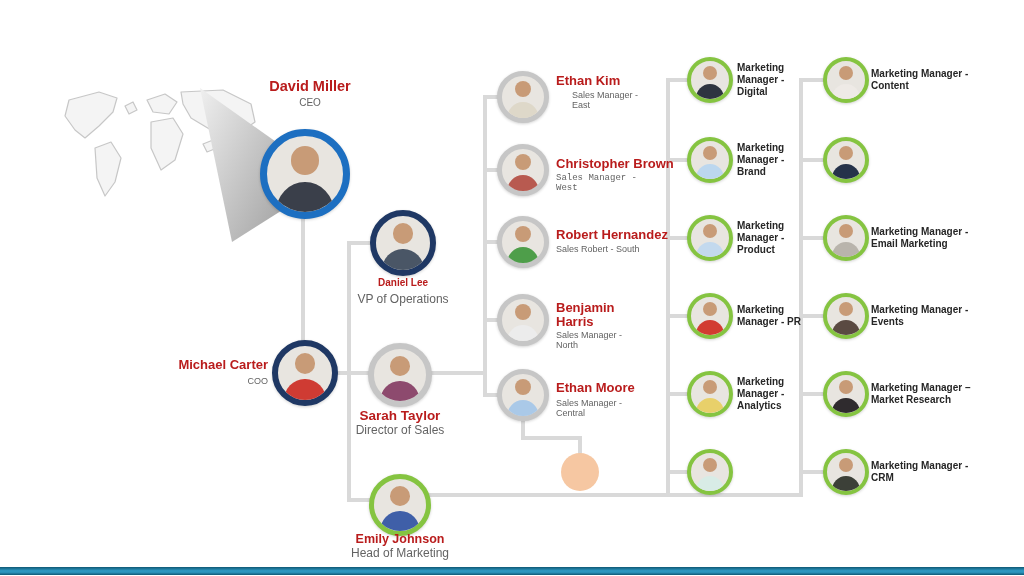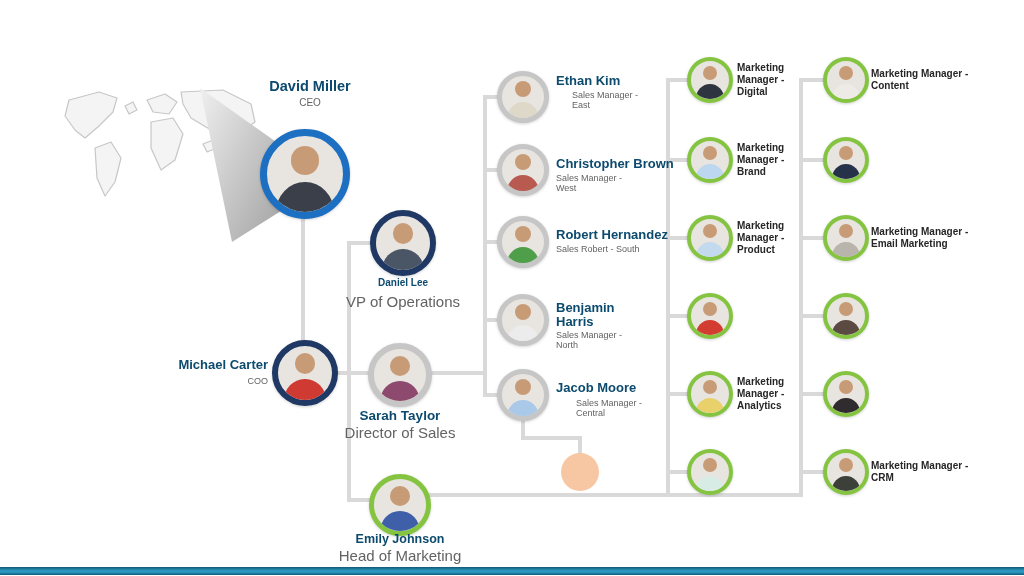--- a/index.html
+++ b/index.html
@@ -15,22 +15,22 @@
   .av-head{position:absolute;left:31%;top:13%;width:38%;height:38%;border-radius:50%;background:#c89b77;}
   .av-body{position:absolute;left:12%;bottom:-3%;width:76%;height:42%;
            border-radius:50% 50% 0 0/95% 95% 0 0;background:#888;}
   .sz90{width:90px;height:90px;border-width:7px}
   .sz66{width:66px;height:66px;border-width:6px}
   .sz64{width:64px;height:64px;border-width:6px}
   .sz62{width:62px;height:62px;border-width:5px}
   .sz52{width:52px;height:52px;border-width:5px}
   .sz46{width:46px;height:46px;border-width:4px}
   
-  .name{position:absolute;font-weight:700;color:#0c4a6e;font-size:13px;line-height:1.1;z-index:4;}
-  .role{position:absolute;color:#636363;font-size:15px;line-height:1.15;z-index:4;}
+  .name{position:absolute;font-weight:700;color:#b91c1c;font-size:13px;line-height:1.1;z-index:4;}
+  .role{position:absolute;color:#636363;font-size:12px;line-height:1.15;z-index:4;}
   .ctr{text-align:center}.rgt{text-align:right}
   .big{font-size:14.5px}
   .mk{position:absolute;display:flex;align-items:center;font-weight:700;color:#262626;
       font-size:10px;line-height:1.2;z-index:4;}
   .node{position:absolute;border-radius:50%;z-index:2;}
   .map,.wedge{position:absolute;z-index:0;}
   .footer{position:absolute;left:0;right:0;bottom:1px;height:8px;z-index:5;
           background:linear-gradient(180deg,#0f5874 0%,#2c96bf 45%,#2c96bf 65%,#0f5874 100%);}
 </style>
 </head>
@@ -131,42 +131,42 @@
     <span class="av-body" style="background: rgb(222, 216, 201);"></span>
   </div>
   <div class="name" style="left:556px;top:74px;width:120px;">Ethan Kim</div>
   <div class="role" style="left:556px;top:90px;width:86px;font-size:9px;margin-left:16px;">Sales Manager - East</div>
 
   <div class="avatar sz52" style="left: 497px; top: 144px; border-color: rgb(198, 198, 198);">
     <span class="av-head"></span>
     <span class="av-body" style="background: rgb(184, 90, 80);"></span>
   </div>
   <div class="name" style="left:556px;top:157px;width:130px;">Christopher Brown</div>
-  <div class="role" style="left:556px;top:173px;width:86px;font-size:9px;">Sales Manager - West</div>
+  <div class="role" style="left:556px;top:173px;width:86px;font-size:9px;font-family:Liberation Mono, monospace;">Sales Manager - West</div>
 
   <div class="avatar sz52" style="left: 497px; top: 216px; border-color: rgb(198, 198, 198);">
     <span class="av-head"></span>
     <span class="av-body" style="background: rgb(78, 158, 74);"></span>
   </div>
   <div class="name" style="left:556px;top:228px;width:130px;">Robert Hernandez</div>
   <div class="role" style="left:556px;top:244px;width:86px;font-size:9px;">Sales Robert - South</div>
 
   <div class="avatar sz52" style="left: 497px; top: 294px; border-color: rgb(198, 198, 198);">
     <span class="av-head"></span>
     <span class="av-body" style="background: rgb(236, 236, 236);"></span>
   </div>
   <div class="name" style="left:556px;top:301px;width:70px;">Benjamin Harris</div>
   <div class="role" style="left:556px;top:330px;width:86px;font-size:9px;">Sales Manager - North</div>
 
   <div class="avatar sz52" style="left: 497px; top: 369px; border-color: rgb(198, 198, 198);">
     <span class="av-head"></span>
     <span class="av-body" style="background: rgb(170, 201, 232);"></span>
   </div>
-  <div class="name" style="left:556px;top:381px;width:130px;">Jacob Moore</div>
-  <div class="role" style="left:556px;top:398px;width:86px;font-size:9px;margin-left:20px;">Sales Manager - Central</div>
+  <div class="name" style="left:556px;top:381px;width:130px;">Ethan Moore</div>
+  <div class="role" style="left:556px;top:398px;width:86px;font-size:9px;">Sales Manager - Central</div>
 
   <div class="avatar sz46" style="left: 687px; top: 57px; border-color: rgb(133, 196, 65);">
     <span class="av-head"></span>
     <span class="av-body" style="background: rgb(46, 52, 64);"></span>
   </div>
   <div class="mk" style="left:737px;top:56px;width:70px;height:48px;">Marketing Manager - Digital</div>
 
   <div class="avatar sz46" style="left: 687px; top: 137px; border-color: rgb(133, 196, 65);">
     <span class="av-head"></span>
     <span class="av-body" style="background: rgb(188, 215, 239);"></span>
@@ -176,20 +176,21 @@
   <div class="avatar sz46" style="left: 687px; top: 215px; border-color: rgb(133, 196, 65);">
     <span class="av-head"></span>
     <span class="av-body" style="background: rgb(195, 217, 238);"></span>
   </div>
   <div class="mk" style="left:737px;top:214px;width:70px;height:48px;">Marketing Manager - Product</div>
 
   <div class="avatar sz46" style="left: 687px; top: 293px; border-color: rgb(133, 196, 65);">
     <span class="av-head"></span>
     <span class="av-body" style="background: rgb(210, 60, 49);"></span>
   </div>
+  <div class="mk" style="left:737px;top:292px;width:76px;height:48px;">Marketing Manager - PR</div>
 
   <div class="avatar sz46" style="left: 687px; top: 371px; border-color: rgb(133, 196, 65);">
     <span class="av-head"></span>
     <span class="av-body" style="background: rgb(232, 208, 106);"></span>
   </div>
   <div class="mk" style="left:737px;top:370px;width:70px;height:48px;">Marketing Manager - Analytics</div>
 
   <div class="avatar sz46" style="left: 687px; top: 449px; border-color: rgb(133, 196, 65);">
     <span class="av-head"></span>
     <span class="av-body" style="background: rgb(216, 236, 230);"></span>
@@ -209,25 +210,27 @@
   <div class="avatar sz46" style="left: 823px; top: 215px; border-color: rgb(133, 196, 65);">
     <span class="av-head"></span>
     <span class="av-body" style="background: rgb(185, 180, 172);"></span>
   </div>
   <div class="mk" style="left:871px;top:214px;width:118px;height:48px;">Marketing Manager - Email Marketing</div>
 
   <div class="avatar sz46" style="left: 823px; top: 293px; border-color: rgb(133, 196, 65);">
     <span class="av-head"></span>
     <span class="av-body" style="background: rgb(90, 74, 66);"></span>
   </div>
+  <div class="mk" style="left:871px;top:292px;width:118px;height:48px;">Marketing Manager - Events</div>
 
   <div class="avatar sz46" style="left: 823px; top: 371px; border-color: rgb(133, 196, 65);">
     <span class="av-head"></span>
     <span class="av-body" style="background: rgb(47, 43, 46);"></span>
   </div>
+  <div class="mk" style="left:871px;top:370px;width:118px;height:48px;">Marketing Manager – Market Research</div>
 
   <div class="avatar sz46" style="left: 823px; top: 449px; border-color: rgb(133, 196, 65);">
     <span class="av-head"></span>
     <span class="av-body" style="background: rgb(60, 64, 56);"></span>
   </div>
   <div class="mk" style="left:871px;top:448px;width:118px;height:48px;">Marketing Manager - CRM</div>
 
   <div class="footer"></div>
 </div>
 

